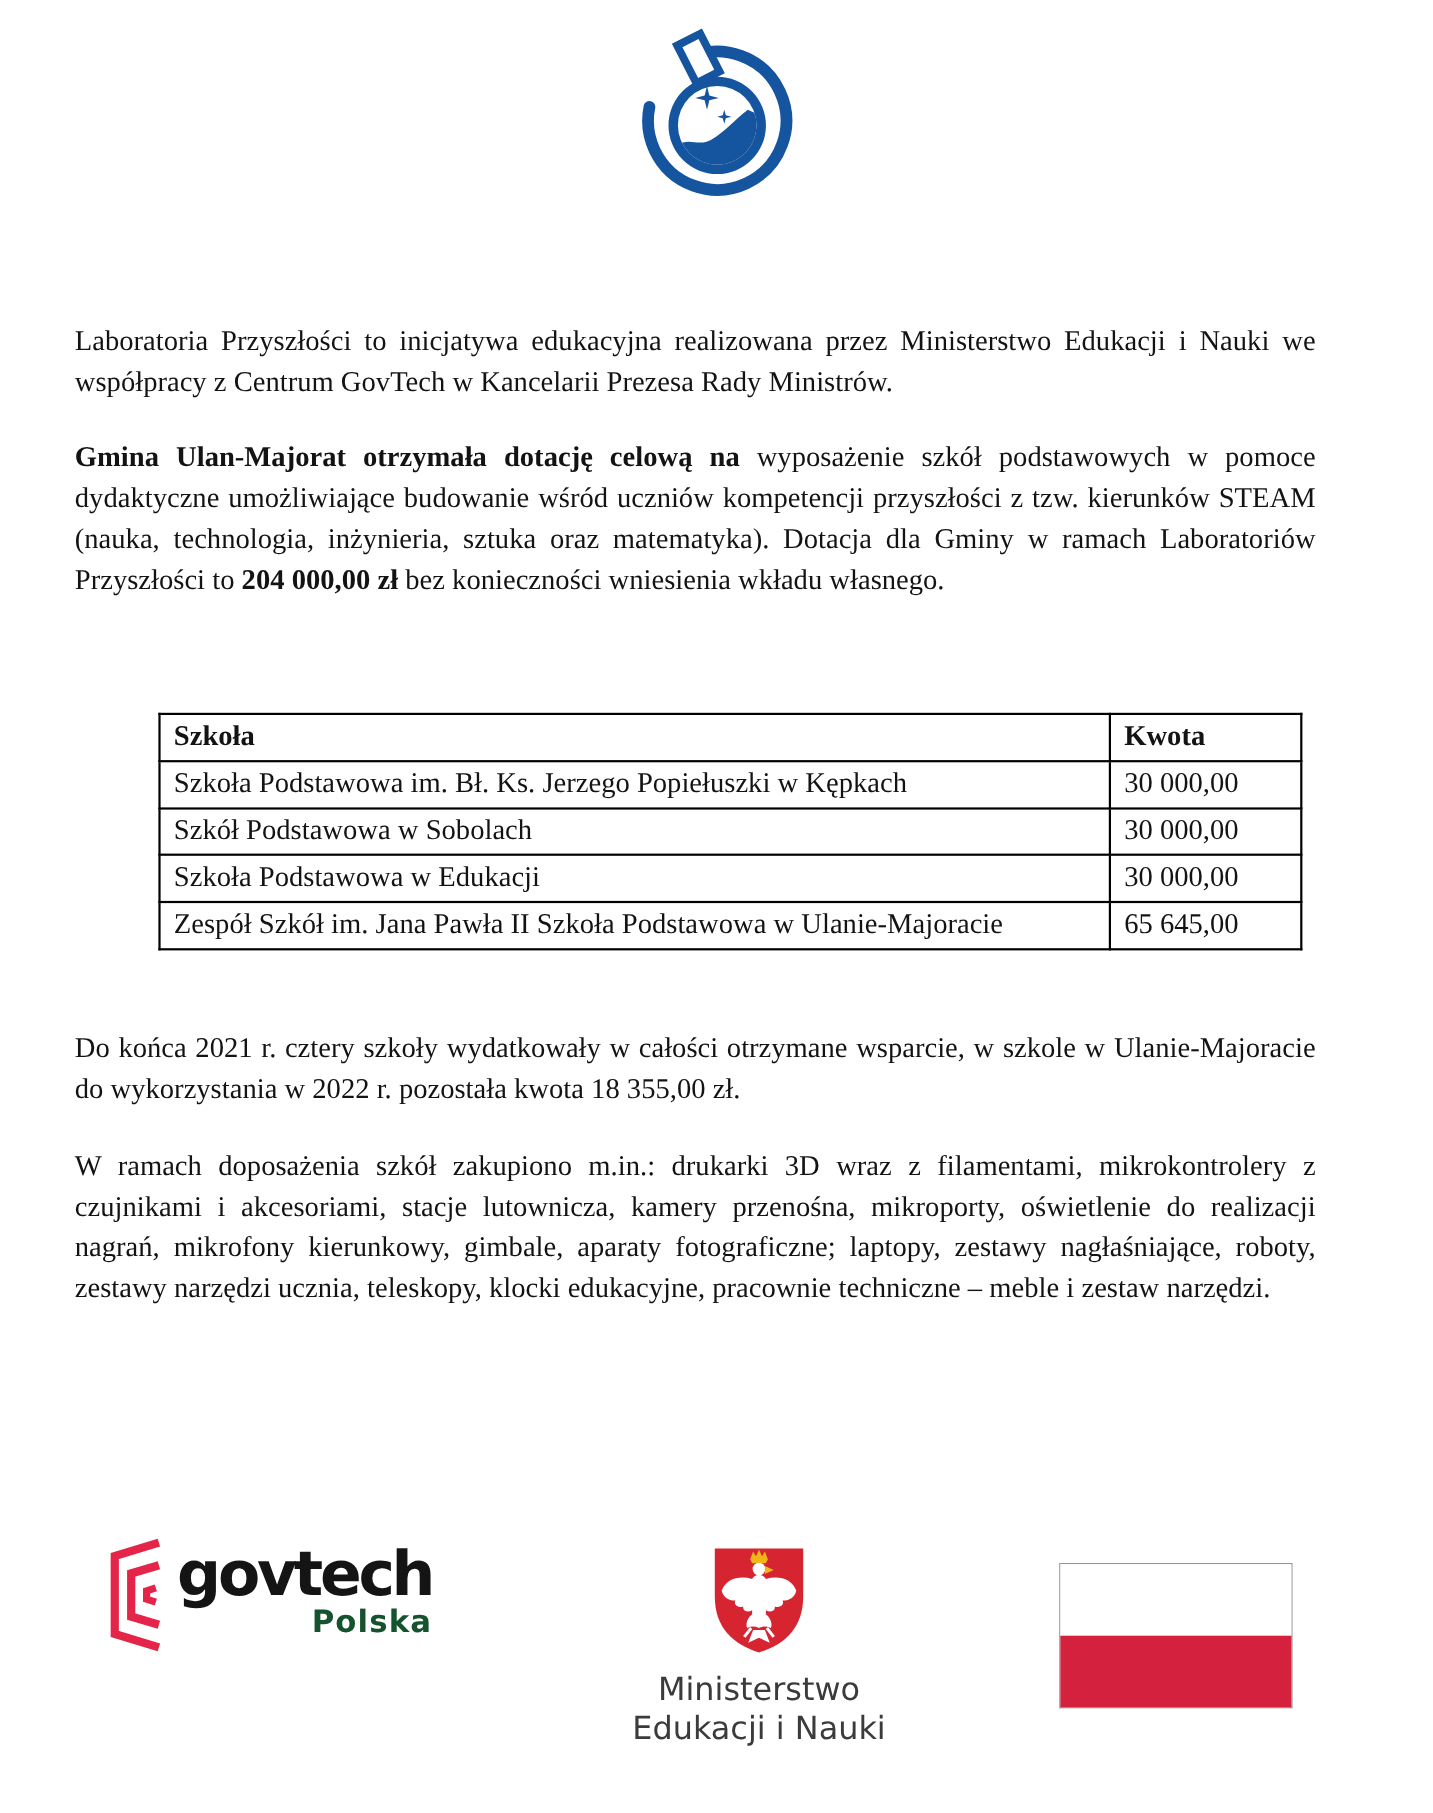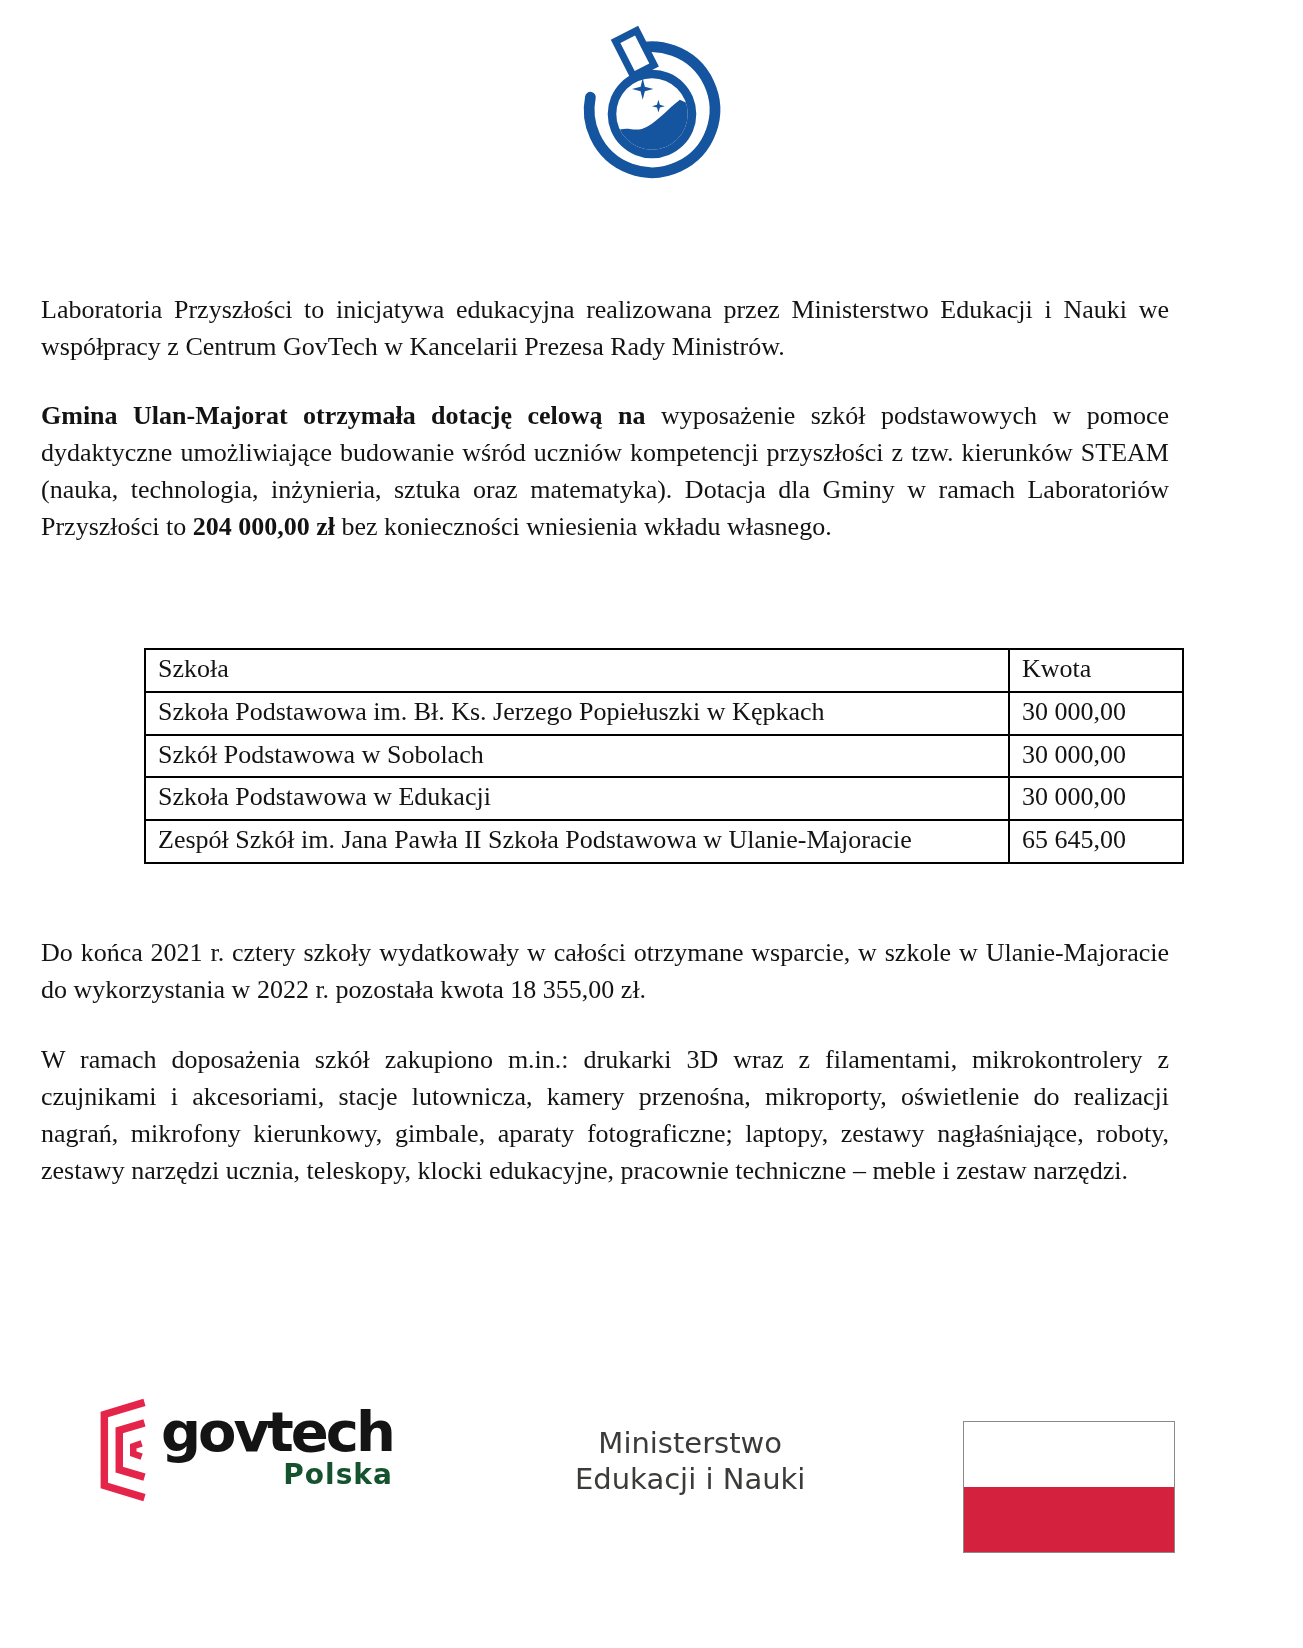--- a/index.html
+++ b/index.html
@@ -22,21 +22,21 @@
     font-family:"DejaVu Sans", sans-serif;
     font-weight:bold;
     font-size:31px;
     line-height:1.12;
     color:#15549E;
     text-align:center;
     letter-spacing:.5px;
   }
   
   .body-text{
-    position:absolute;left:41px;width:1128px;
+    position:absolute;left:68px;width:1128px;
     margin:0;
     font-size:26px;
     line-height:1.42;
     text-align:justify;
     color:#131313;
   }
   .p1{top:292px;}
   .p2{top:398px;}
   .p3{top:935px;}
   .p4{top:1042px;}
@@ -48,21 +48,21 @@
     font-size:26px;
     color:#131313;
   }
   .grant-table th,.grant-table td{
     border:2px solid #000;
     padding:2px 10px 5px 12px;
     text-align:left;
     vertical-align:top;
     line-height:1.3;
   }
-  .grant-table th{font-weight:normal;}
+  .grant-table th{font-weight:bold;}
   .col-school{width:840px;}
   .col-amount{width:150px;}
   
   .govtech-block{
     position:absolute;left:95px;top:1392px;
     display:flex;align-items:flex-start;justify-content:space-between;
   }
   .govtech-text{
     margin-left:10px;
     font-family:"DejaVu Sans", sans-serif;
@@ -70,21 +70,21 @@
   .govtech-word{
     font-size:56px;font-weight:800;letter-spacing:-3px;
     color:#141414;line-height:1.0;margin-top:12px;
   }
   .govtech-sub{
     font-size:28px;font-weight:bold;color:#14532d;
     text-align:right;letter-spacing:1px;margin-top:-2px;
   }
   .ministry-block{
     position:absolute;left:575px;top:1405px;width:230px;
-    display:flex;flex-direction:row;align-items:center;
+    display:flex;flex-direction:column;align-items:center;
   }
   .ministry-text{
     margin-top:12px;
     font-family:"DejaVu Sans", sans-serif;
     font-size:29px;line-height:1.25;color:#3B3B3A;
     text-align:center;white-space:nowrap;
   }
   .flag-block{
     position:absolute;left:963px;top:1421px;
     width:210px;height:130px;

